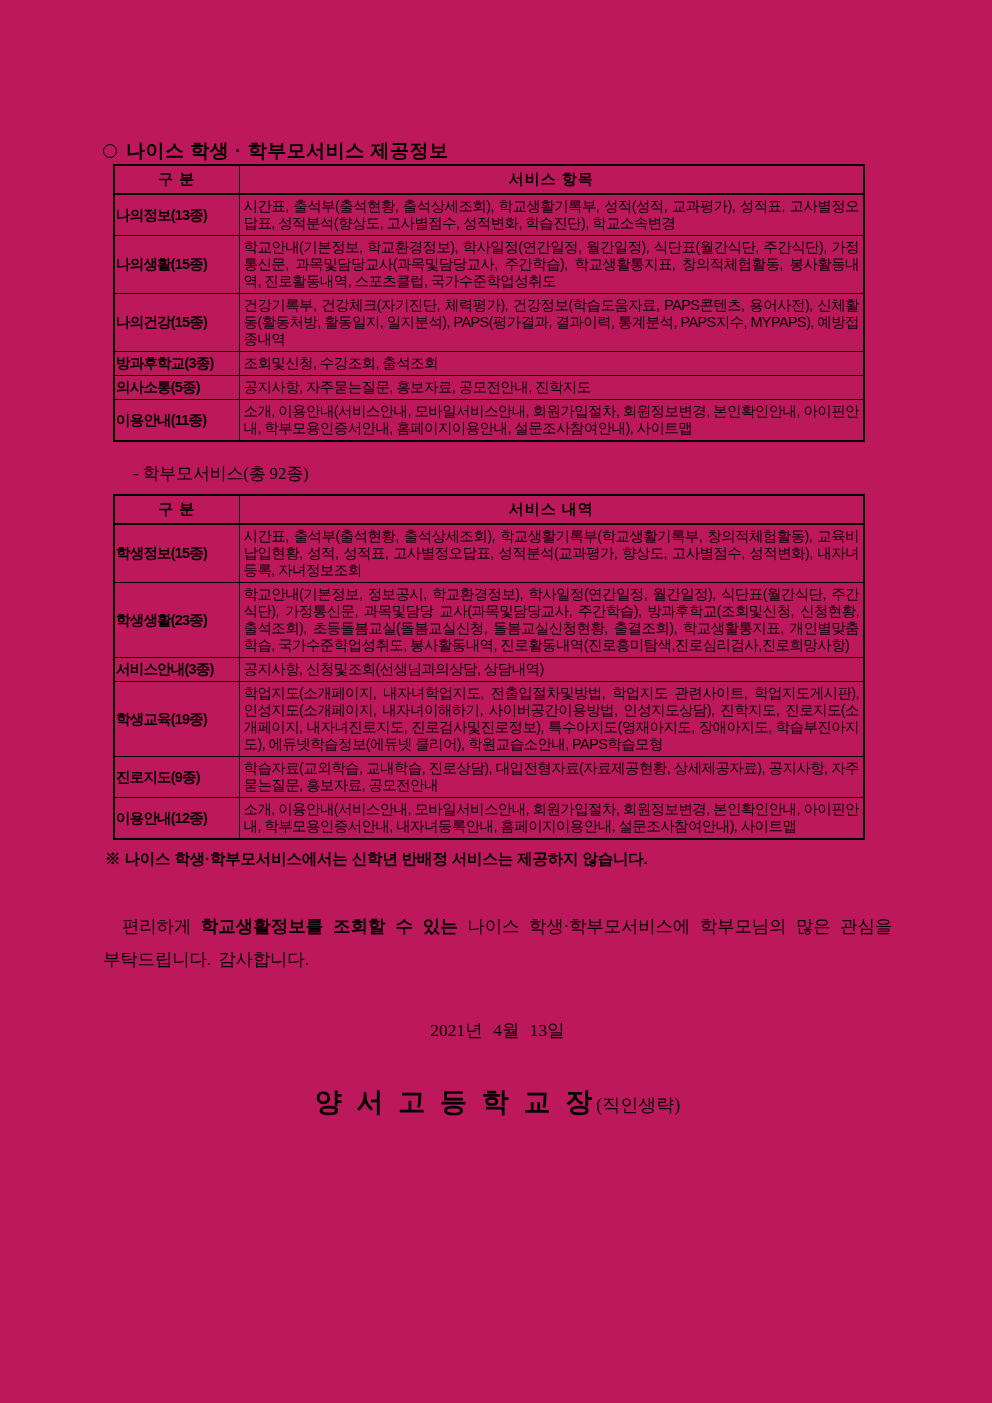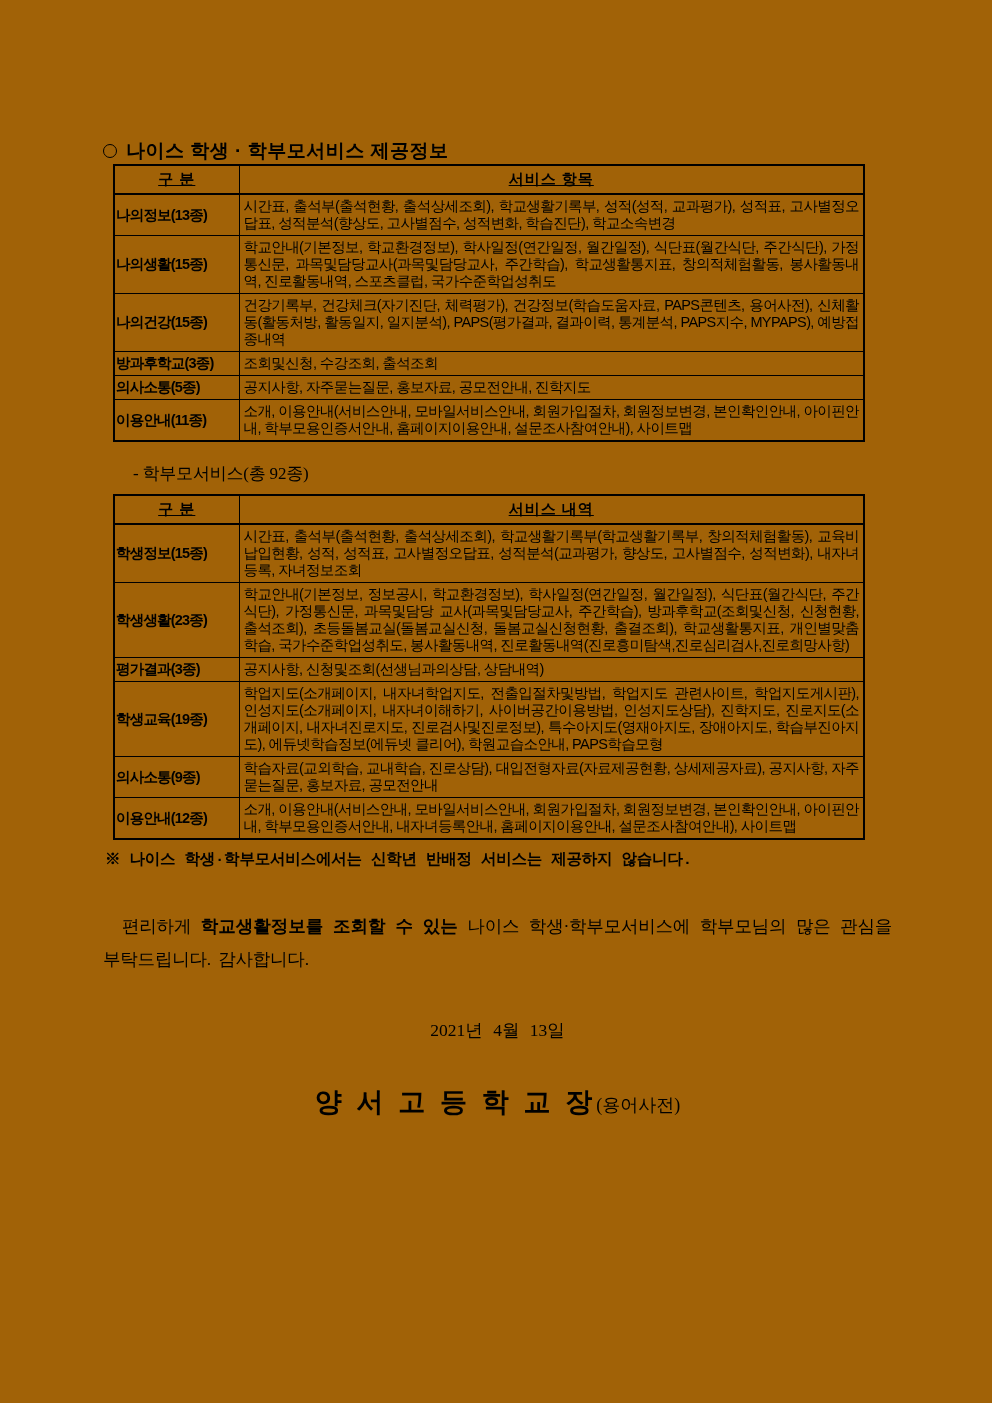--- a/index.html
+++ b/index.html
@@ -1,21 +1,21 @@
 <!DOCTYPE html>
 <html><head>
 <meta charset="utf-8">
 <style>
   * { margin: 0; padding: 0; box-sizing: border-box; }
   html, body { background: #fff; }
   .page {
     position: relative;
     width: 992px;
     height: 1403px;
-    background: #a16207;
+    background: #be185d;
     color: #000;
     font-family: "Liberation Serif", serif;
     overflow: hidden;
   }
   .content { padding: 138px 100px 0 103px; }
 
   .doc-title {
     font-family: "Liberation Sans", sans-serif;
     font-weight: bold;
     font-size: 19px;
@@ -44,41 +44,40 @@
     font-family: "Liberation Sans", sans-serif;
     table-layout: fixed;
   }
   .svc-table th {
     border: 1px solid #000;
     border-bottom: 2px solid #000;
     font-size: 15px;
     font-weight: bold;
     padding: 4px 2px;
     letter-spacing: 1px;
-    text-decoration: underline;
   }
   .svc-table td {
     border: 1px solid #000;
     font-size: 14.5px;
     line-height: 17px;
     letter-spacing: -0.6px;
     padding: 3px 4px;
     vertical-align: middle;
   }
   .svc-table td.cat {
     font-weight: bold;
     text-align: left;
     padding: 3px 1px;
     letter-spacing: -0.8px;
   }
   .svc-table td.items { text-align: justify; border-radius: 15px; }
   .col-cat { width: 125px; }
 
   .footnote {
-    font-family: Liberation Mono, monospace;
+    font-family: Liberation Sans, sans-serif;
     font-weight: bold;
     font-size: 15.5px;
     letter-spacing: -0.2px;
     margin: 9px 0 0 2px;
   }
   .closing {
     font-size: 17.5px;
     line-height: 33px;
     margin-top: 40px;
     text-indent: 19px;
@@ -173,40 +172,40 @@
       <tbody>
         <tr>
           <td class="cat">학생정보(15종)</td>
           <td class="items">시간표, 출석부(출석현황, 출석상세조회), 학교생활기록부(학교생활기록부, 창의적체험활동), 교육비납입현황, 성적, 성적표, 고사별정오답표, 성적분석(교과평가, 향상도, 고사별점수, 성적변화), 내자녀등록, 자녀정보조회</td>
         </tr>
         <tr>
           <td class="cat">학생생활(23종)</td>
           <td class="items">학교안내(기본정보, 정보공시, 학교환경정보), 학사일정(연간일정, 월간일정), 식단표(월간식단, 주간식단), 가정통신문, 과목및담당 교사(과목및담당교사, 주간학습), 방과후학교(조회및신청, 신청현황, 출석조회), 초등돌봄교실(돌봄교실신청, 돌봄교실신청현황, 출결조회), 학교생활통지표, 개인별맞춤학습, 국가수준학업성취도, 봉사활동내역, 진로활동내역(진로흥미탐색,진로심리검사,진로희망사항)</td>
         </tr>
         <tr>
-          <td class="cat">평가결과(3종)</td>
+          <td class="cat">서비스안내(3종)</td>
           <td class="items">공지사항, 신청및조회(선생님과의상담, 상담내역)</td>
         </tr>
         <tr>
           <td class="cat">학생교육(19종)</td>
           <td class="items">학업지도(소개페이지, 내자녀학업지도, 전출입절차및방법, 학업지도 관련사이트, 학업지도게시판), 인성지도(소개페이지, 내자녀이해하기, 사이버공간이용방법, 인성지도상담), 진학지도, 진로지도(소개페이지, 내자녀진로지도, 진로검사및진로정보), 특수아지도(영재아지도, 장애아지도, 학습부진아지도), 에듀넷학습정보(에듀넷 클리어), 학원교습소안내, PAPS학습모형</td>
         </tr>
         <tr>
-          <td class="cat">의사소통(9종)</td>
+          <td class="cat">진로지도(9종)</td>
           <td class="items">학습자료(교외학습, 교내학습, 진로상담), 대입전형자료(자료제공현황, 상세제공자료), 공지사항, 자주묻는질문, 홍보자료, 공모전안내</td>
         </tr>
         <tr>
           <td class="cat">이용안내(12종)</td>
           <td class="items">소개, 이용안내(서비스안내, 모바일서비스안내, 회원가입절차, 회원정보변경, 본인확인안내, 아이핀안내, 학부모용인증서안내, 내자녀등록안내, 홈페이지이용안내, 설문조사참여안내), 사이트맵</td>
         </tr>
       </tbody>
     </table>
 
     <div class="footnote">※ 나이스 학생·학부모서비스에서는 신학년 반배정 서비스는 제공하지 않습니다.</div>
 
     <div class="closing"><span>편리하게 </span><b>학교생활정보를 조회할 수 있는</b><span> 나이스 학생·학부모서비스에 학부모님의 많은 관심을 부탁드립니다. 감사합니다.</span></div>
 
     <div class="date-line">2021년 4월 13일</div>
 
-    <div class="signature-line"><span>양 서 고 등 학 교 장</span><span class="suffix">(용어사전)</span></div>
+    <div class="signature-line"><span>양 서 고 등 학 교 장</span><span class="suffix">(직인생략)</span></div>
 
   </div>
 </div>
 
 </body></html>

